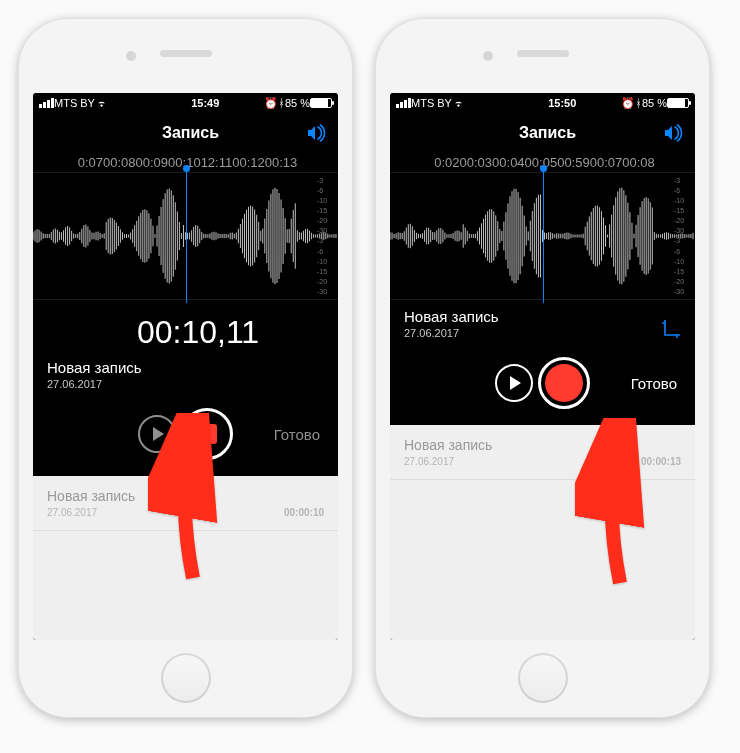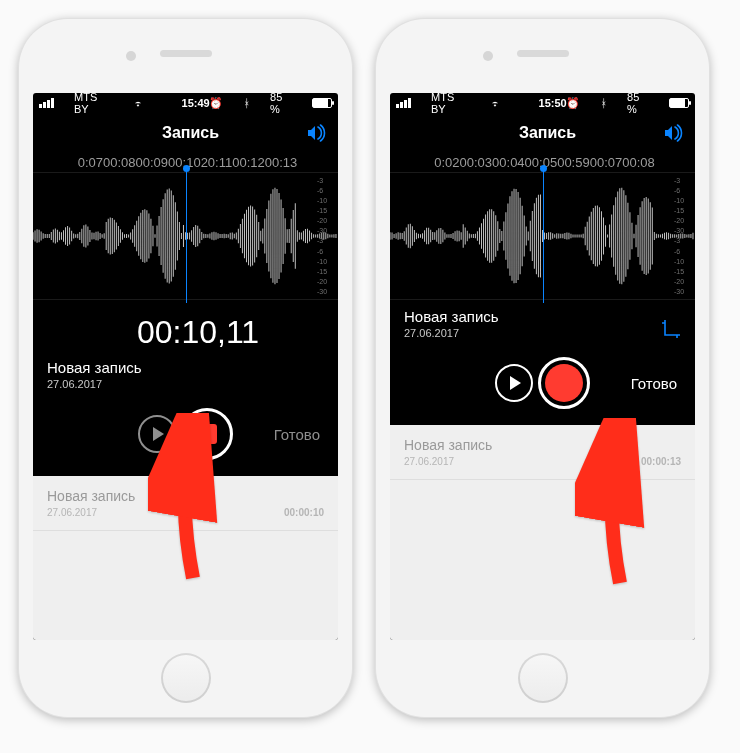--- a/index.html
+++ b/index.html
@@ -36,21 +36,21 @@
     width: 100%; height: 100%;
     background: #000; border-radius: 3px; overflow: hidden;
     display: flex; flex-direction: column; position: relative;
   }
 
   
   .statusbar {
     height: 20px; display: flex; align-items: center; justify-content: space-between;
     padding: 0 6px; color: #fff; font-size: 11px; font-weight: 500;
   }
-  .sb-left, .sb-right { display: flex; align-items: center; gap: 20px; }
+  .sb-left, .sb-right { display: flex; align-items: center; gap: 0; }
   .sb-signal { display: inline-flex; gap: 1px; align-items: flex-end; }
   .sb-signal i { width: 3px; background:#fff; display:block; }
   .sb-signal i:nth-child(1){height:4px}.sb-signal i:nth-child(2){height:6px}
   .sb-signal i:nth-child(3){height:8px}.sb-signal i:nth-child(4){height:10px}
   .sb-time { font-weight:600;margin-left:38px; }
   .battery {
     width: 22px; height: 10px; border:1px solid #fff; border-radius:2px; position:relative;
   }
   .battery::after{content:"";position:absolute;right:-3px;top:2px;width:2px;height:4px;background:#fff;border-radius:1px;}
   .battery i{display:block;height:100%;width:85%;background:#fff;}
@@ -190,21 +190,21 @@
               <path d="M12 3a7 7 0 0 1 0 12M14.5 1a10 10 0 0 1 0 16" stroke="#0a84ff" stroke-width="1.6" fill="none" stroke-linecap="round"></path>
             </svg>
         </span>
       </div>
 
       <div class="ruler">
           <span>0:07</span>
           <span>00:08</span>
           <span>00:09</span>
           <span>00:10</span>
-          <span>20:11</span>
+          <span>12:11</span>
           <span>00:12</span>
           <span>00:13</span>
         </div>
 
       <div class="wave-wrap">
         <svg class="wave" viewBox="0 0 300 128" preserveAspectRatio="none">
             <path d="M0 60.180883104503934L0 67.81911689549607M2 58.328098660023194L2 69.67190133997681M4 57.23537693916836L4 70.76462306083164M6 57.76555258924591L6 70.23444741075409M8 59.52937165882818L8 68.47062834117182M10 61.20349659833931L10 66.79650340166069M12 61.87934266458135L12 66.12065733541864M14 62.02597480552857L14 65.97402519447144M16 62.05779454573988L16 65.94220545426012M18 59.8153631899127L18 68.1846368100873M20 57.32333225245212L20 70.67666774754788M22 56.39045024930941L22 71.60954975069059M24 57.6563258703451L24 70.3436741296549M26 59.68517125060001L26 68.3148287494M28 60.16529919019099L28 67.83470080980901M30 58.158036600387945L30 69.84196339961206M32 55.144604012401125L32 72.85539598759887M34 53.733323922164644L34 74.26667607783536M36 55.24629722354547L36 72.75370277645453M38 58.57583810832759L38 69.42416189167241M40 61.43111274785748L40 66.56888725214252M42 62.33817022402163L42 65.66182977597836M44 61.73719345447509L44 66.26280654552491M46 59.94169724714975L46 68.05830275285025M48 56.51284826850428L48 71.48715173149571M50 53.16000515931528L50 74.83999484068472M52 52.217144379297224L52 75.78285562070278M54 54.36960444543359L54 73.6303955545664M56 57.934317033356606L56 70.0656829666434M58 60.39932385433667L58 67.60067614566333M60 60.65716683034501L60 67.34283316965498M62 59.75221657838723L62 68.24778342161278M64 59.5544317005179L64 68.44556829948209M66 60.84646838319001L66 67.15353161681M68 62.25480757983077L68 65.74519242016923M70 61.14561804634856L70 66.85438195365144M72 49.801061381194515L72 78.19893861880549M74 46.56314100543706L74 81.43685899456294M76 45.1998078735692L76 82.8001921264308M78 45.5892638489686L78 82.4107361510314M80 47.44515466709365L80 80.55484533290635M82 50.35042367500867L82 77.64957632499133M84 53.80293171152758L84 74.19706828847242M86 57.26846521658789L86 70.73153478341212M88 60.236095814037306L88 67.76390418596269M90 62.270659206425265L90 65.72934079357474M92 61.94259361052077L92 66.05740638947924M94 62.434619354237604L94 65.56538064576239M96 60.41110872406568L96 67.58889127593433M98 57.1669191849183L98 70.8330808150817M100 53.03713136582983L100 74.96286863417016M102 48.48022320399349L102 79.51977679600651M104 44.03389588077029L104 83.96610411922971M106 40.262447211429205L106 87.7375527885708M108 37.70058094212271L108 90.29941905787729M110 36.79889955797039L110 91.20110044202961M112 37.87620727329601L112 90.12379272670398M114 41.083158811291106L114 86.9168411887089M116 46.380781083633906L116 81.6192189163661M118 53.53605965003826L118 74.46394034996175M120 62.1352403826408L120 65.8647596173592M122 53.38611149667699L122 74.61388850332301M124 43.69878217673095L124 84.30121782326904M126 34.5251085842696L126 93.4748914157304M128 26.57847955751234L128 101.42152044248766M130 20.502460518306286L130 107.4975394816937M132 16.814934864804428L132 111.18506513519557M134 15.862242410250026L134 112.13775758974998M136 17.787433902296023L136 110.21256609770398M138 22.515527552441526L138 105.48447244755847M140 29.75715878970169L140 98.24284121029831M142 39.03039202131744L142 88.96960797868256M144 49.698858547503775L144 78.30114145249622M146 61.02294193657325L146 66.97705806342675M148 52.78041938549427L148 75.21958061450573M150 60.106573454292786L150 67.89342654570721M152 60.76179326974245L152 67.23820673025756M154 60.530225006056L154 67.469774993944M156 58.229175411772275L156 69.77082458822773M158 54.88305996952239L158 73.11694003047761M160 52.86813808975871L160 75.1318619102413M162 53.71298669539895L162 74.28701330460105M164 56.75458537368766L164 71.24541462631234M166 59.89855810576953L166 68.10144189423048M168 61.58749719220939L168 66.41250280779062M170 61.980685995348225L170 66.01931400465178M172 62.32743209827825L172 65.67256790172175M174 61.58437393800382L174 66.41562606199618M176 60.21426004978894L176 67.78573995021107M178 59.601682399861104L178 68.3983176001389M180 60.150112063585L180 67.849887936415M182 61.22809189471012L182 66.77190810528988M184 61.91458307574716L184 66.08541692425284M186 61.94604129381658L186 66.05395870618342M188 61.818439644242204L188 66.1815603557578M190 62.05536634442815L190 65.94463365557185M192 62.163920331849056L192 65.83607966815094M194 60.68708215274924L194 67.31291784725076M196 60.52000611323358L196 67.47999388676642M198 61.80642351430126L198 66.19357648569874M200 60.48176203120608L200 67.51823796879393M202 56.54472312661955L202 71.45527687338046M204 51.73802130368359L204 76.2619786963164M206 46.54044911653465L206 81.45955088346534M208 41.50931153324496L208 86.49068846675505M210 37.22723789905231L210 90.77276210094769M212 34.24542541077431L212 93.75457458922568M214 33.028578368057886L214 94.97142163194212M216 33.90669029384214L216 94.09330970615787M218 37.03822780178298L218 90.96177219821702M220 42.38826808897166L220 85.61173191102834M222 49.72380650433033L222 78.27619349566967M224 58.62690708911281L224 69.3730929108872M226 56.47524331615136L226 71.52475668384865M228 46.26585200583028L228 81.73414799416972M230 36.4834019735072L230 91.5165980264928M232 27.860674661614453L232 100.13932533838555M234 21.063247788896774L234 106.93675221110323M236 16.632882556071827L236 111.36711744392818M238 14.940809690962489L238 113.05919030903752M240 16.15506915975265L240 111.84493084024734M242 20.224829990056293L242 107.77517000994371M244 26.883124328925284L244 101.11687567107472M246 35.667807259957684L246 92.33219274004232M248 45.9589465000453L248 82.0410534999547M250 57.029398043272494L250 70.9706019567275M252 56.89583504985635L252 71.10416495014364M254 46.576629406959015L254 81.42337059304099M256 37.696626833341014L256 90.30337316665899M258 30.809267999294356L258 97.19073200070565M260 58.23375566770575L260 69.76624433229425M262 60.22291171805553L262 67.77708828194447M264 60.383858179104664L264 67.61614182089534M266 58.68934158583751L266 69.31065841416249M268 56.88172397190754L268 71.11827602809245M270 56.72484515980272L270 71.27515484019729M272 58.419249496311664L272 69.58075050368834M274 60.67384735090877L274 67.32615264909123M276 62.141266127192345L276 65.85873387280765M278 62.37996556466667L278 65.62003443533332M280 62.11539145195043L280 65.88460854804957M282 61.43438234797968L282 66.56561765202032M284 60.577841401731995L284 67.42215859826801M286 60.26943900709758L286 67.73056099290241M288 60.8047703181509L288 67.1952296818491M290 61.719763675767226L290 66.28023632423277M292 62.355631837304166L292 65.64436816269584M294 62.43183917261365L294 65.56816082738635M296 62.27186899266446L296 65.72813100733555M298 61.91800874993528L298 66.08199125006472" stroke="#bdbdbd" stroke-width="1"></path>
           </svg>
         <div class="playhead"></div>
         <div class="db-scale">

